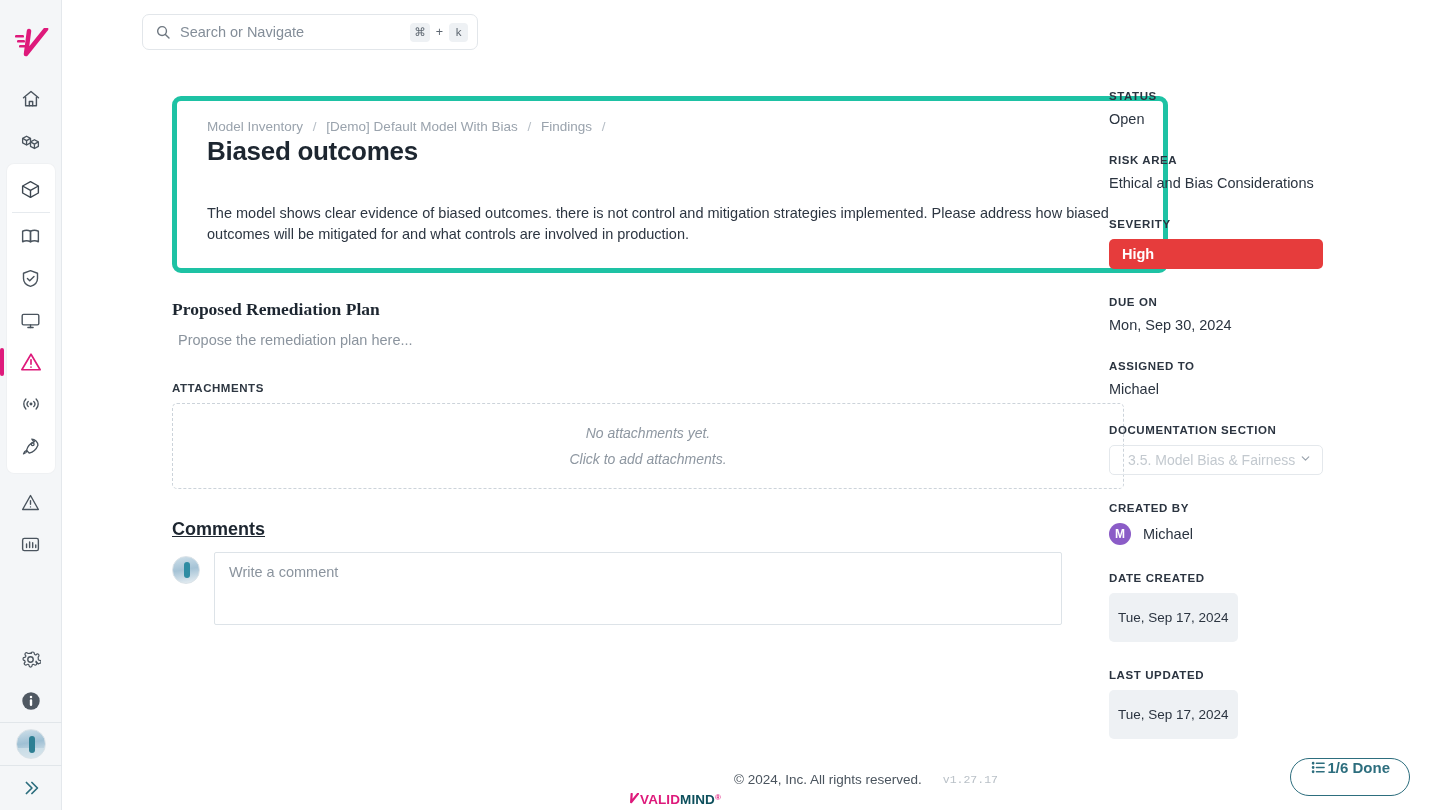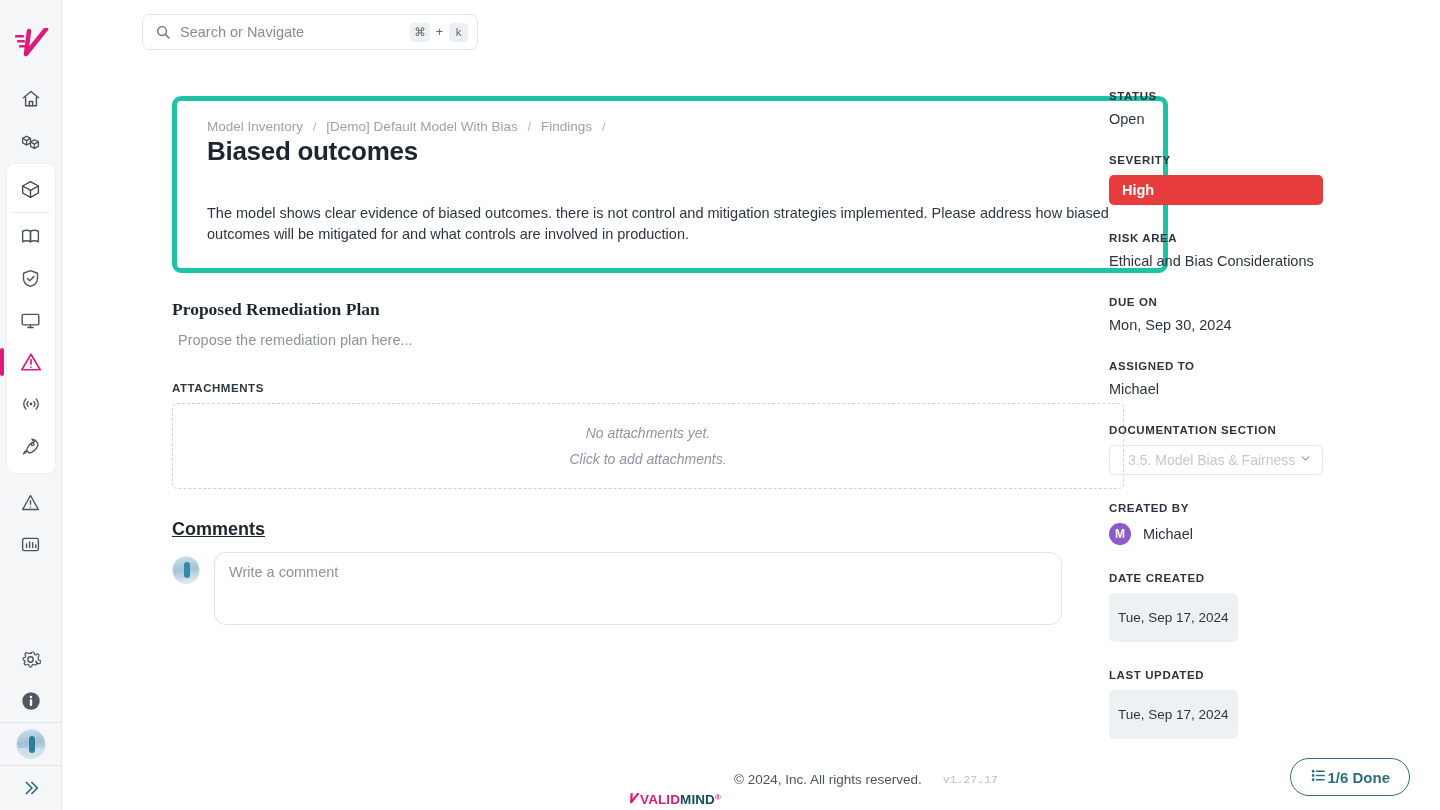--- a/index.html
+++ b/index.html
@@ -128,21 +128,21 @@
   .avatar-comment {
     width: 28px; height: 28px; border-radius: 50%; flex: 0 0 28px; margin-top: 4px;
     background: linear-gradient(170deg,#cfe0ea 0%,#a5c3d6 48%,#eaf0f4 100%);
     position: relative; overflow: hidden; border: 1px solid #dbe3e8;
   }
   .avatar-comment::after {
     content: ""; position: absolute; left: 11px; top: 5px;
     width: 6px; height: 16px; border-radius: 3px; background: #2e8ca3;
   }
   .comment-ta {
-    width: 918px; height: 73px; border: 1px solid #dde3e8; border-radius: 12px;
+    width: 918px; height: 73px; border: 1px solid #dde3e8; border-radius: 2px;
     padding: 11px 14px; font-size: 14.5px; color: #8b949e;
     font-family: "Liberation Sans", sans-serif; resize: none; background: #fff;
   }
   .comment-ta::placeholder { color: #8b949e; }
 
   
   .r-label {
     font-size: 11.5px; font-weight: 700; letter-spacing: .6px; color: #2b3440;
     text-transform: uppercase;
   }
@@ -182,21 +182,21 @@
   .vm-mind { color: #0d4f5c; }
   .vm-tm { color: #de1a7b; font-size: 8px; position: relative; top: -4px; }
   .copyright { font-size: 13.5px; color: #4a545e; }
   .version {
     font-size: 11.5px; color: #b9c0c7; font-family: "Liberation Mono", monospace; margin-left: 8px;
   }
 
   .done-pill {
     position: absolute; right: 30px; bottom: 14px;
     border: 1px solid #2d6e7e; border-radius: 22px; background: #fff;
-    height: 38px; padding: 0 19px; display: flex; align-items: center; 
+    height: 38px; padding: 0 19px; display: flex; align-items: flex-start; 
     color: #2d6e7e; font-size: 15px; font-weight: 700; cursor: pointer;
   }
 </style>
 </head>
 <body>
 
 <div class="app">
 
   <div class="rail">
 
@@ -393,27 +393,27 @@
       </div>
 
       <div class="col-right">
 
         <div class="r-block">
           <div class="r-label">STATUS</div>
           <div class="r-val">Open</div>
         </div>
 
         <div class="r-block">
+          <div class="r-label">RISK AREA</div>
+          <div class="r-val">Ethical and Bias Considerations</div>
+        </div>
+
+        <div class="r-block">
           <div class="r-label">SEVERITY</div>
           <div class="sev-badge">High</div>
-        </div>
-
-        <div class="r-block">
-          <div class="r-label">RISK AREA</div>
-          <div class="r-val">Ethical and Bias Considerations</div>
         </div>
 
         <div class="r-block">
           <div class="r-label">DUE ON</div>
           <div class="r-val">Mon, Sep 30, 2024</div>
         </div>
 
         <div class="r-block">
           <div class="r-label">ASSIGNED TO</div>
           <div class="r-val">Michael</div>

